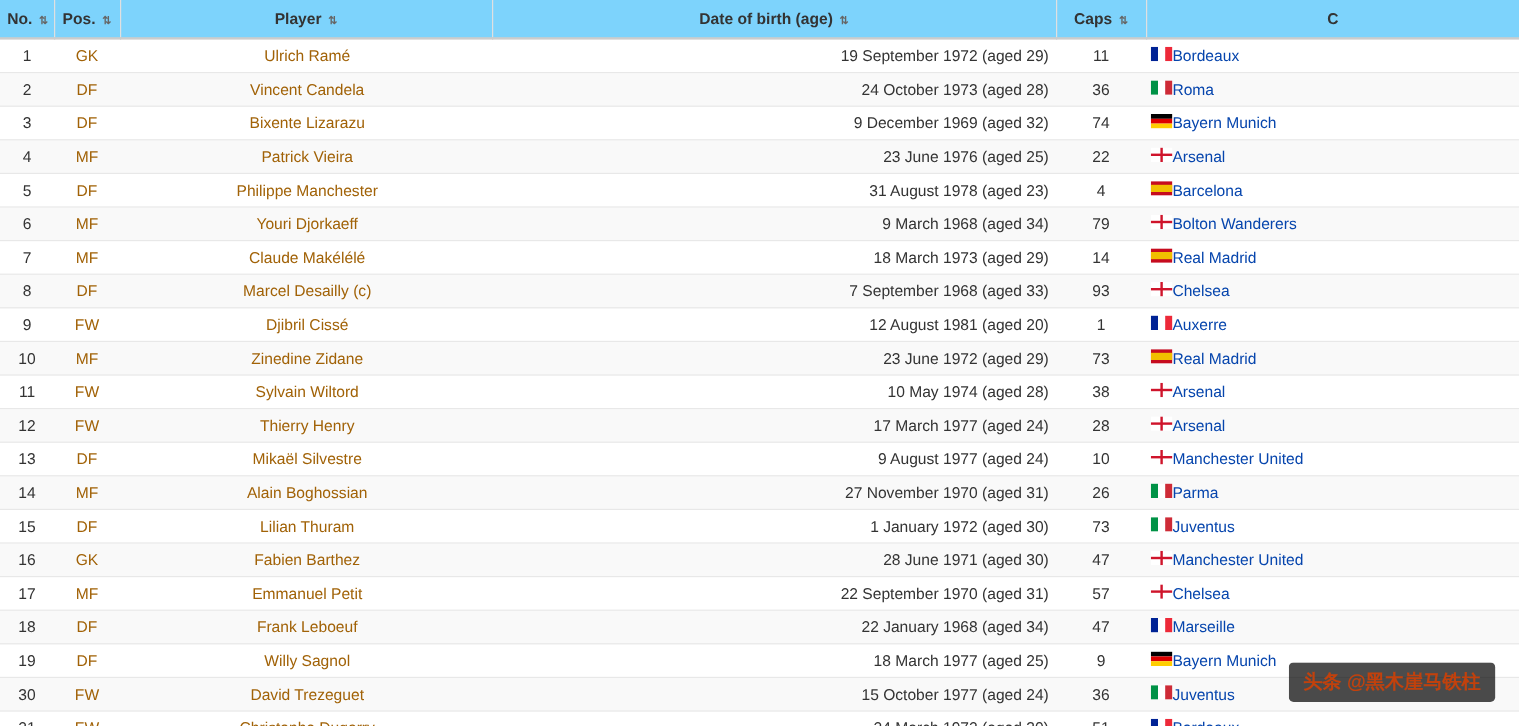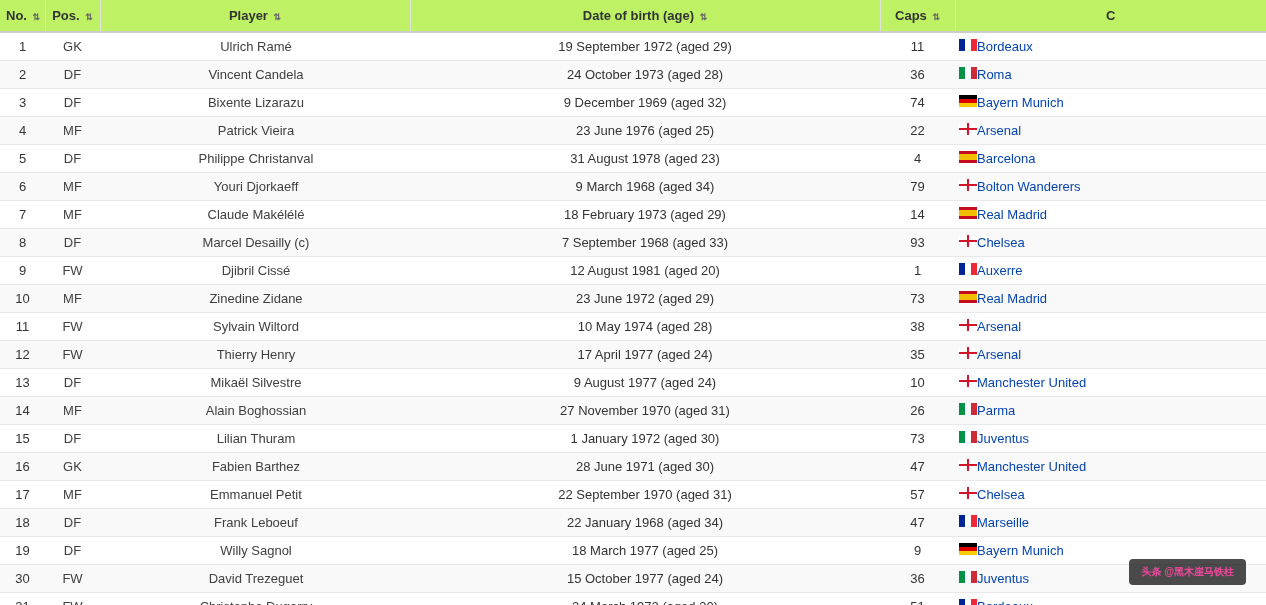--- a/index.html
+++ b/index.html
@@ -8,21 +8,21 @@
       font-size: 13px;
       background: #fff;
       color: #333;
     }
     table {
       width: 100%;
       border-collapse: collapse;
       table-layout: fixed;
     }
     thead tr {
-      background: #bef264;
+      background: #7dd3fc;
       border-bottom: 2px solid #ccc;
     }
     thead th {
       padding: 8px 6px;
       text-align: center;
       font-weight: bold;
       color: #333;
       font-size: 13px;
       border-right: 1px solid #e0e0e0;
       cursor: pointer;
@@ -42,28 +42,28 @@
       padding: 6px 6px;
       text-align: center;
       font-size: 13px;
       color: #333;
     }
     td.player-name {
       text-align: center;
       padding-left: 8px;
     }
     td.dob {
-      text-align: center;
+      text-align: right;
     }
     td.club {
       text-align: left;
       padding-left: 4px;
     }
     a.player-link {
-      color: #404040;
+      color: #a16207;
       text-decoration: none;
     }
     a.club-link {
       color: #0645ad;
       text-decoration: none;
     }
     .pos-gk { color: #0645ad; }
     .pos-df { color: #0645ad; }
     .pos-mf { color: #0645ad; }
     .pos-fw { color: #0645ad; }
@@ -71,23 +71,23 @@
       display: inline-block;
       font-size: 9px;
       color: #666;
       margin-left: 2px;
     }
     .watermark {
       position: fixed;
       bottom: 20px;
       right: 20px;
       background: rgba(0,0,0,0.7);
-      color: #ec4899;
+      color: #c2410c;
       padding: 6px 12px;
-      font-size: 10px;
+      font-size: 16px;
       font-weight: bold;
       border-radius: 4px;
       pointer-events: none;
     }
     .col-no { width: 45px; }
     .col-pos { width: 55px; }
     .col-player { width: 310px; }
     .col-dob { width: 470px; }
     .col-caps { width: 75px; }
     .col-club { width: auto; }
@@ -168,21 +168,21 @@
     <td>22</td>
     <td class="club"><svg width="18" height="12" viewBox="0 0 18 12">
             <rect width="18" height="12" fill="#fff"></rect>
             <rect x="8" width="2" height="12" fill="#CF142B"></rect>
             <rect y="5" width="18" height="2" fill="#CF142B"></rect>
           </svg><a class="club-link">Arsenal</a></td>
   </tr>
       <tr>
     <td>5</td>
     <td class="pos-df"><a class="player-link">DF</a></td>
-    <td class="player-name"><a class="player-link">Philippe Christanval</a></td>
+    <td class="player-name"><a class="player-link">Philippe Manchester</a></td>
     <td class="dob">31 August 1978 (aged 23)</td>
     <td>4</td>
     <td class="club"><svg width="18" height="12" viewBox="0 0 18 12">
             <rect width="18" height="12" fill="#c60b1e"></rect>
             <rect y="3" width="18" height="6" fill="#f1bf00"></rect>
           </svg><a class="club-link">Barcelona</a></td>
   </tr>
       <tr>
     <td>6</td>
     <td class="pos-mf"><a class="player-link">MF</a></td>
@@ -192,21 +192,21 @@
     <td class="club"><svg width="18" height="12" viewBox="0 0 18 12">
             <rect width="18" height="12" fill="#fff"></rect>
             <rect x="8" width="2" height="12" fill="#CF142B"></rect>
             <rect y="5" width="18" height="2" fill="#CF142B"></rect>
           </svg><a class="club-link">Bolton Wanderers</a></td>
   </tr>
       <tr>
     <td>7</td>
     <td class="pos-mf"><a class="player-link">MF</a></td>
     <td class="player-name"><a class="player-link">Claude Makélélé</a></td>
-    <td class="dob">18 February 1973 (aged 29)</td>
+    <td class="dob">18 March 1973 (aged 29)</td>
     <td>14</td>
     <td class="club"><svg width="18" height="12" viewBox="0 0 18 12">
             <rect width="18" height="12" fill="#c60b1e"></rect>
             <rect y="3" width="18" height="6" fill="#f1bf00"></rect>
           </svg><a class="club-link">Real Madrid</a></td>
   </tr>
       <tr>
     <td>8</td>
     <td class="pos-df"><a class="player-link">DF</a></td>
     <td class="player-name"><a class="player-link">Marcel Desailly (c)</a></td>
@@ -250,22 +250,22 @@
     <td class="club"><svg width="18" height="12" viewBox="0 0 18 12">
             <rect width="18" height="12" fill="#fff"></rect>
             <rect x="8" width="2" height="12" fill="#CF142B"></rect>
             <rect y="5" width="18" height="2" fill="#CF142B"></rect>
           </svg><a class="club-link">Arsenal</a></td>
   </tr>
       <tr>
     <td>12</td>
     <td class="pos-fw"><a class="player-link">FW</a></td>
     <td class="player-name"><a class="player-link">Thierry Henry</a></td>
-    <td class="dob">17 April 1977 (aged 24)</td>
-    <td>35</td>
+    <td class="dob">17 March 1977 (aged 24)</td>
+    <td>28</td>
     <td class="club"><svg width="18" height="12" viewBox="0 0 18 12">
             <rect width="18" height="12" fill="#fff"></rect>
             <rect x="8" width="2" height="12" fill="#CF142B"></rect>
             <rect y="5" width="18" height="2" fill="#CF142B"></rect>
           </svg><a class="club-link">Arsenal</a></td>
   </tr>
       <tr>
     <td>13</td>
     <td class="pos-df"><a class="player-link">DF</a></td>
     <td class="player-name"><a class="player-link">Mikaël Silvestre</a></td>

